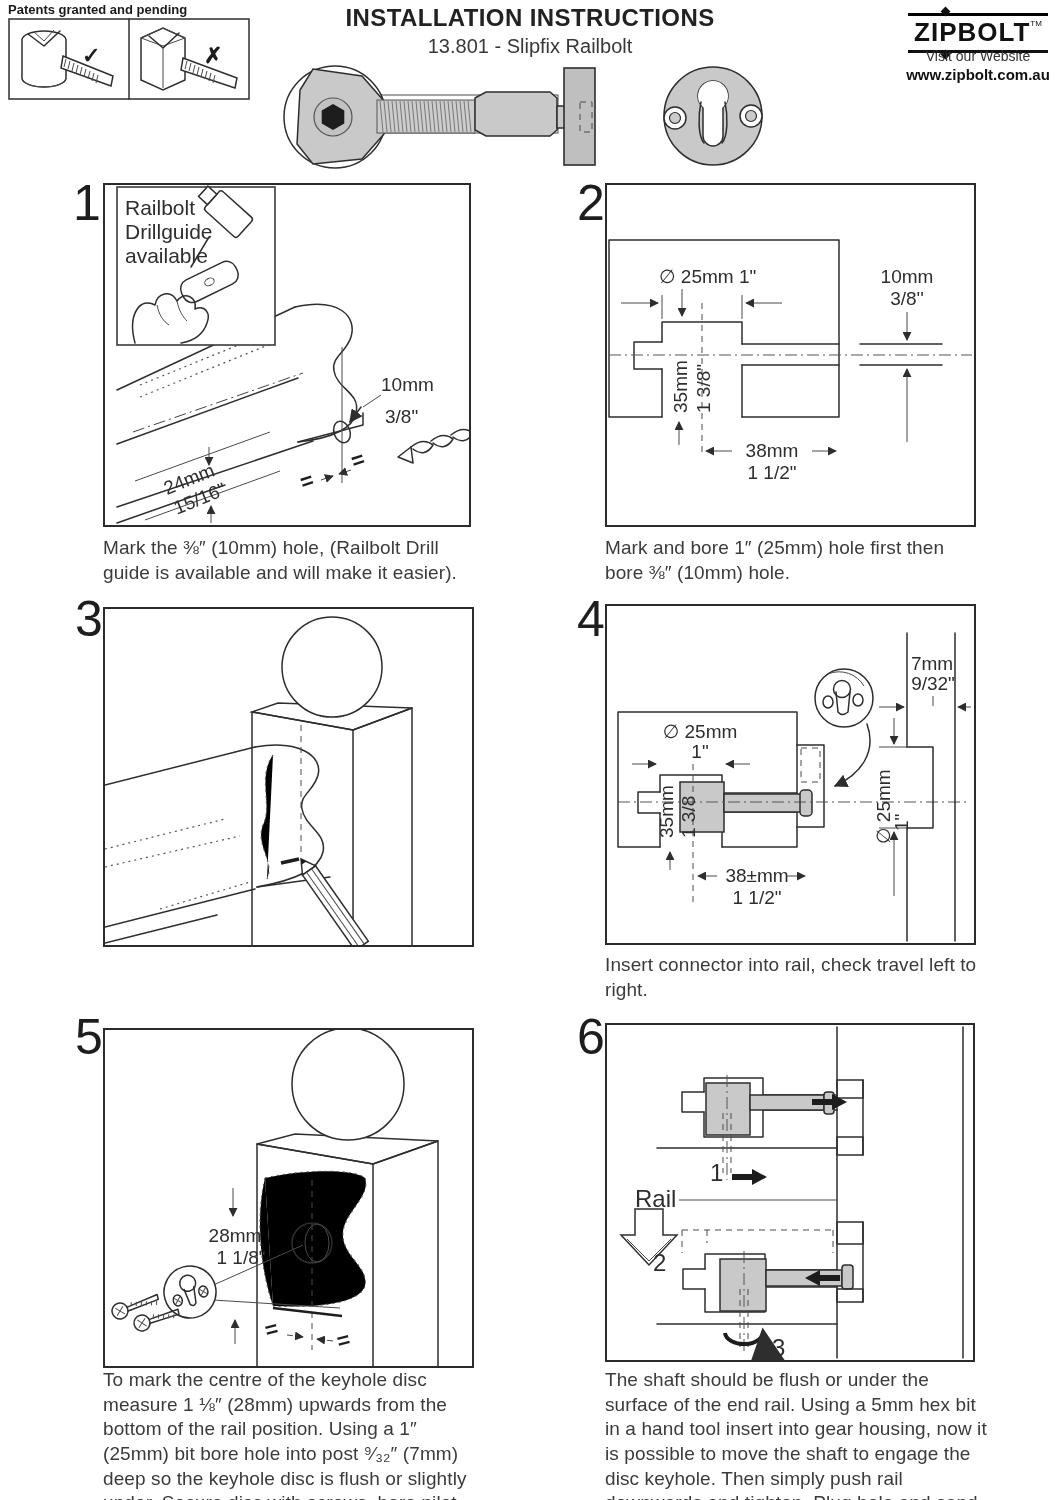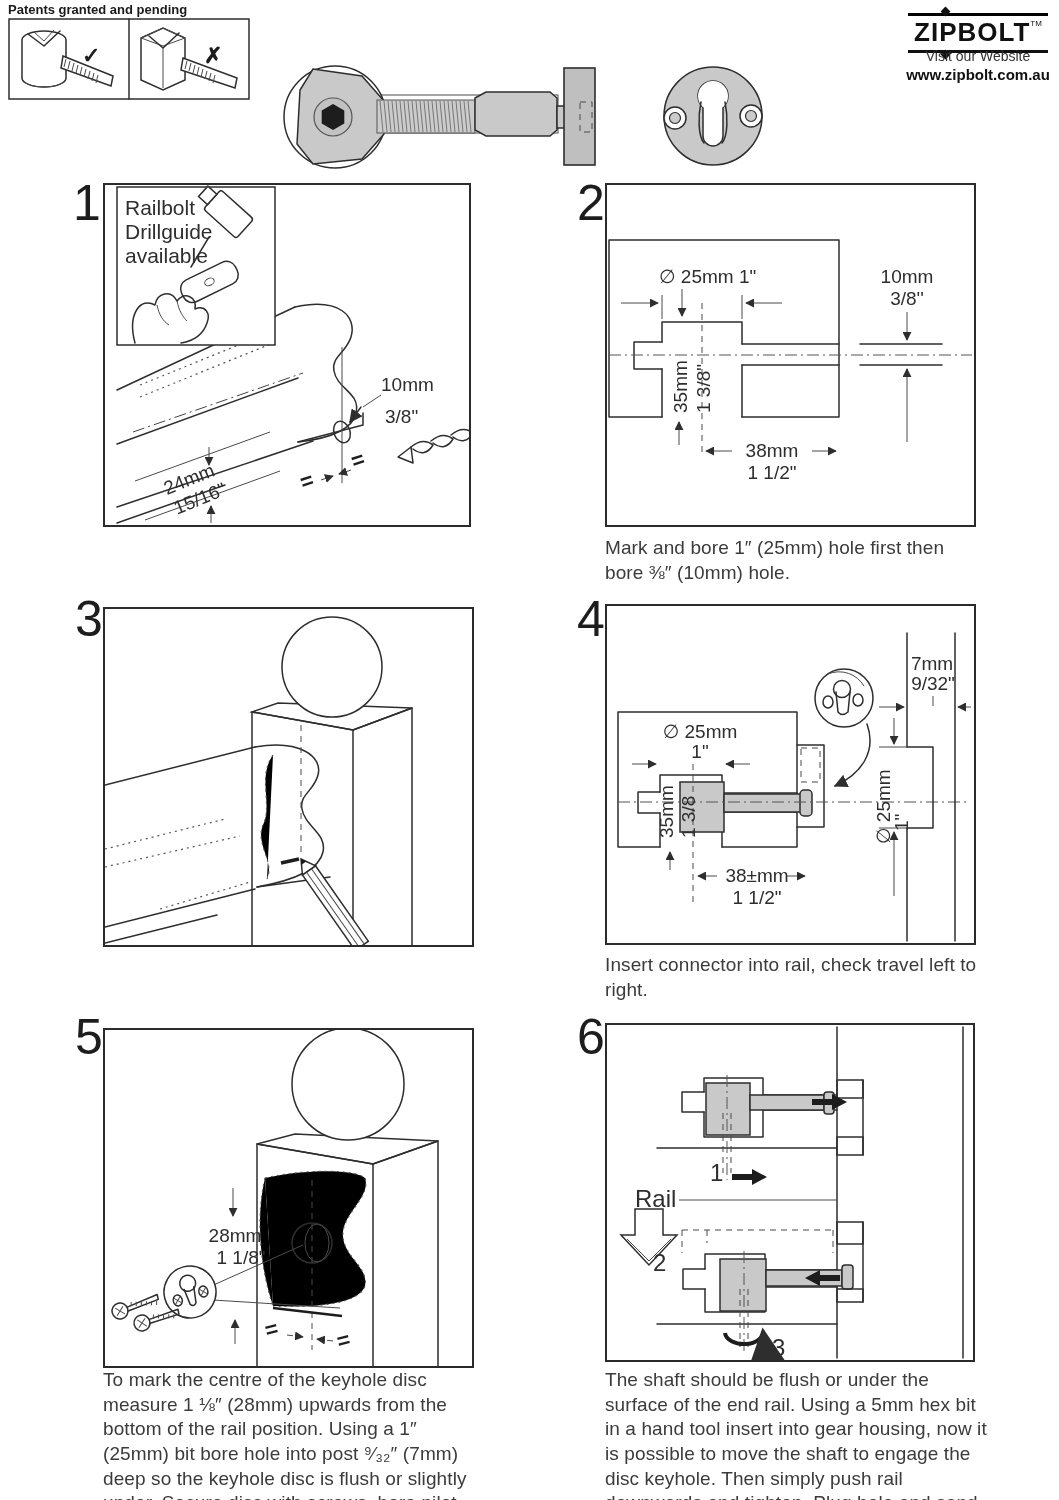--- a/index.html
+++ b/index.html
@@ -74,20 +74,24 @@
       <polygon class="white" points="12,20 34,10 56,20 56,62 34,72 12,62"></polygon>
       <polygon class="thin" points="12,20 34,28 56,20 34,10" fill="#fff"></polygon>
       <path class="ln" d="M20,18 L34,30 L50,15"></path>
       <path class="thin" d="M34,30 L34,70"></path>
       <polygon class="white" points="54,40 108,60 106,70 52,52"></polygon>
       <path class="thin" d="M58,43 l-2,8 m6,-6 l-2,8 m6,-6 l-2,8 m6,-6 l-2,8 m6,-6 l-2,8 m6,-6 l-2,8 m6,-6 l-2,8 m6,-6 l-2,8"></path>
     </g>
     <text class="mark" x="196" y="45" font-size="38">✗</text>
   </svg>
 
+  <div class="title-wrap">
+    <div class="title">INSTALLATION INSTRUCTIONS</div>
+    <div class="subtitle">13.801 - Slipfix Railbolt</div>
+  </div>
 
   <div class="logo-wrap">
     <span class="logo-inner">
       <span class="bolt-tip bolt-top"></span>
       <span class="logo-text">ZIPBOLT</span><span class="logo-tm">TM</span>
       <span class="bolt-tip bolt-bot"></span>
     </span>
   </div>
   <div class="visit">Visit our Website</div>
   <div class="url">www.zipbolt.com.au</div>
@@ -164,20 +168,21 @@
         <path class="ln" d="M92,72 L86,82"></path>
       </g>
       <g transform="rotate(-26 104 96)">
         <rect x="74" y="85" width="60" height="24" rx="10" class="white"></rect>
         <ellipse cx="104" cy="97" rx="5" ry="3.5" class="thin"></ellipse>
       </g>
       <path class="ln" d="M30,158 C22,128 36,112 50,120 C52,108 66,104 72,116 C80,106 92,112 90,124 C100,120 106,128 102,138 C98,150 88,156 76,158"></path>
       <path class="thin" d="M52,120 C54,130 58,136 64,140 M72,116 C74,126 78,132 82,136"></path>
     </svg>
   </div>
+  <div class="caption" style="left:103px;top:536px;width:378px">Mark the ⅜″ (10mm) hole,  (Railbolt Drill guide is available and will make it easier).</div>
 
   <div class="stepnum" style="left:577px;top:178px">2</div>
   <div class="panel" style="left:605px;top:183px;width:371px;height:344px">
     <svg width="367" height="340" viewBox="0 0 367 340">
 
       <path class="ln" d="M2,232 L2,55 L232,55 L232,232 L135,232 M55,232 L2,232"></path>
       <path class="ln" d="M55,232 L55,184 M55,157 L55,137 L135,137 L135,159 M135,180 L135,232"></path>
       <path class="ln" d="M55,157 L27,157 L27,184 L55,184"></path>
       <path class="ln" d="M135,159 L232,159 M135,180 L232,180"></path>
       <path class="dashdot" stroke="#555" d="M2,170 L365,170"></path>

